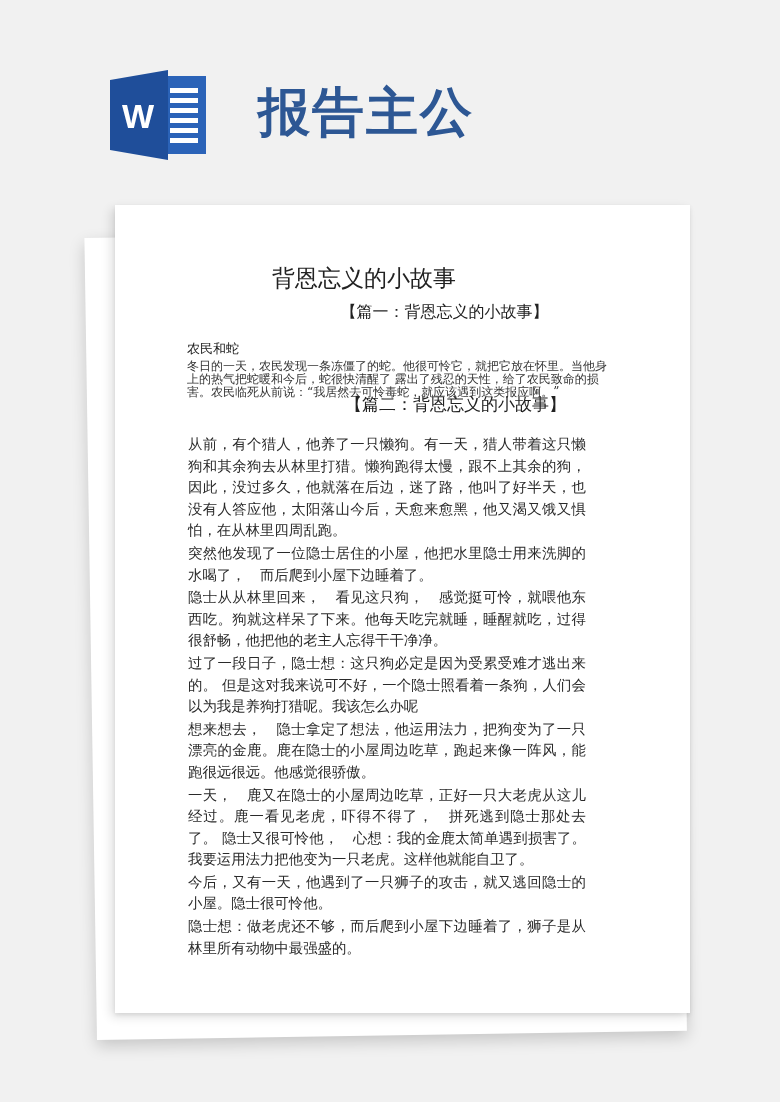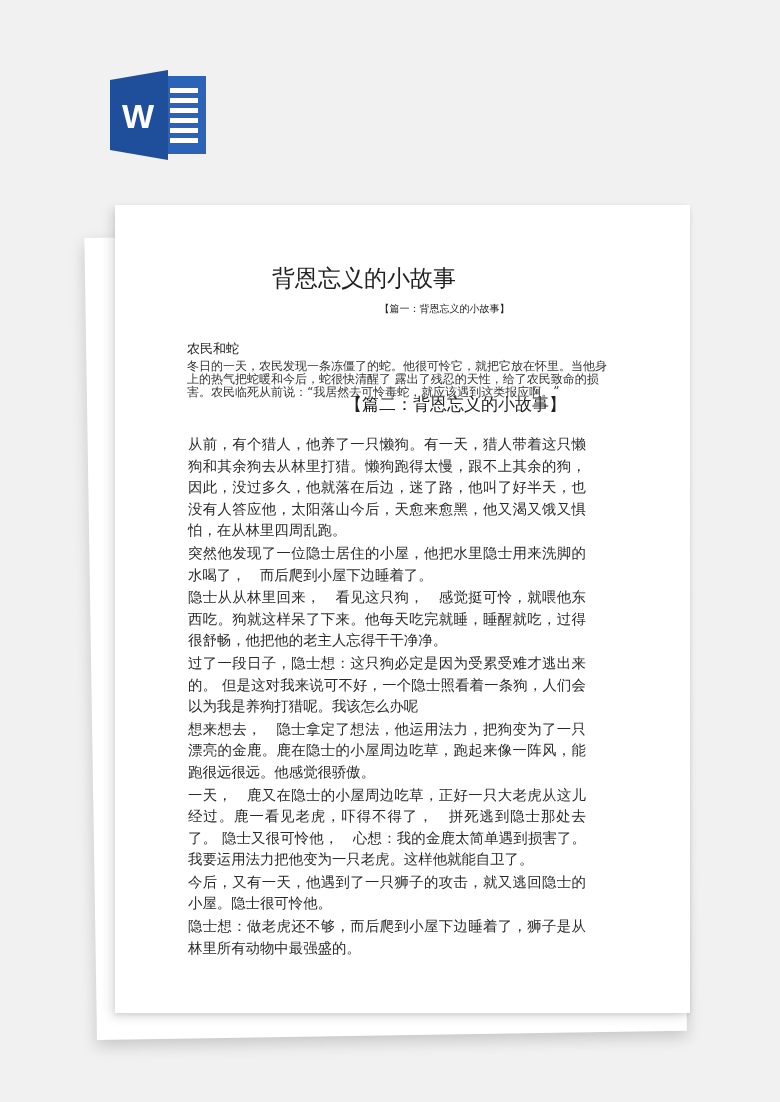--- a/index.html
+++ b/index.html
@@ -25,21 +25,21 @@
       position: absolute; left: 115px; top: 205px; width: 575px; height: 808px;
       background: #fff;
       box-shadow: -4px 4px 10px rgba(0,0,0,0.12), 0 2px 4px rgba(0,0,0,0.08);
     }
     .doc-title {
       position: absolute; left: 0; top: 58px; width: 498px; text-align: center;
       font-size: 23px; color: #222;
     }
     .sub1 {
       position: absolute; left: 0; top: 97px; width: 659px; text-align: center;
-      font-size: 10px; color: #222;
+      font-size: 16px; color: #222;
     }
     .story1-title {
       position: absolute; left: 72px; top: 135px; font-size: 13px; color: #222;
     }
     .story1-body {
       position: absolute; left: 72px; top: 155px; width: 420px;
       font-size: 12px; line-height: 13px; color: #333;
     }
     .sub2 {
       position: absolute; left: 0; top: 188px; width: 681px; text-align: center;
@@ -62,20 +62,21 @@
       <rect x="60" y="18" width="28" height="5"></rect>
       <rect x="60" y="28" width="28" height="5"></rect>
       <rect x="60" y="38" width="28" height="5"></rect>
       <rect x="60" y="48" width="28" height="5"></rect>
       <rect x="60" y="58" width="28" height="5"></rect>
       <rect x="60" y="68" width="28" height="5"></rect>
     </g>
     <polygon points="0,10 58,0 58,90 0,80" fill="#1f4e9a"></polygon>
     <text x="28" y="58" text-anchor="middle" fill="#ffffff" font-size="34" font-weight="bold" font-family="Liberation Sans, sans-serif">W</text>
   </svg>
+  <div class="brand-title">报告主公</div>
 </div>
 
 <div class="page-back"></div>
 
 <div class="page-front">
   <div class="doc-title">背恩忘义的小故事</div>
   <div class="sub1">【篇一：背恩忘义的小故事】</div>
   <div class="story1-title">农民和蛇</div>
   <div class="story1-body">冬日的一天，农民发现一条冻僵了的蛇。他很可怜它，就把它放在怀里。当他身上的热气把蛇暖和今后，蛇很快清醒了 露出了残忍的天性，给了农民致命的损害。农民临死从前说：“我居然去可怜毒蛇，就应该遇到这类报应啊。”</div>
   <div class="sub2">【篇二：背恩忘义的小故事】</div>

